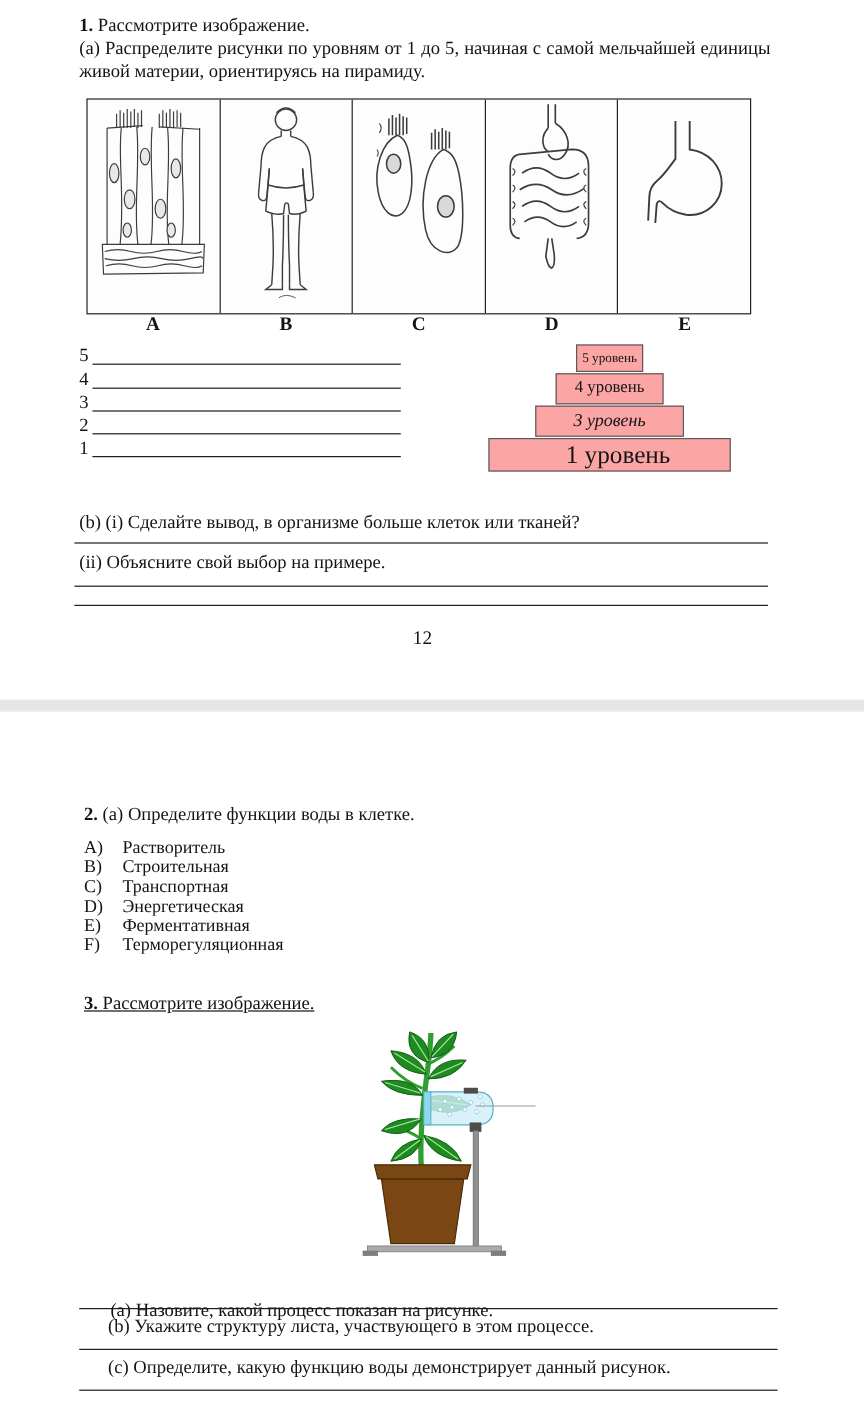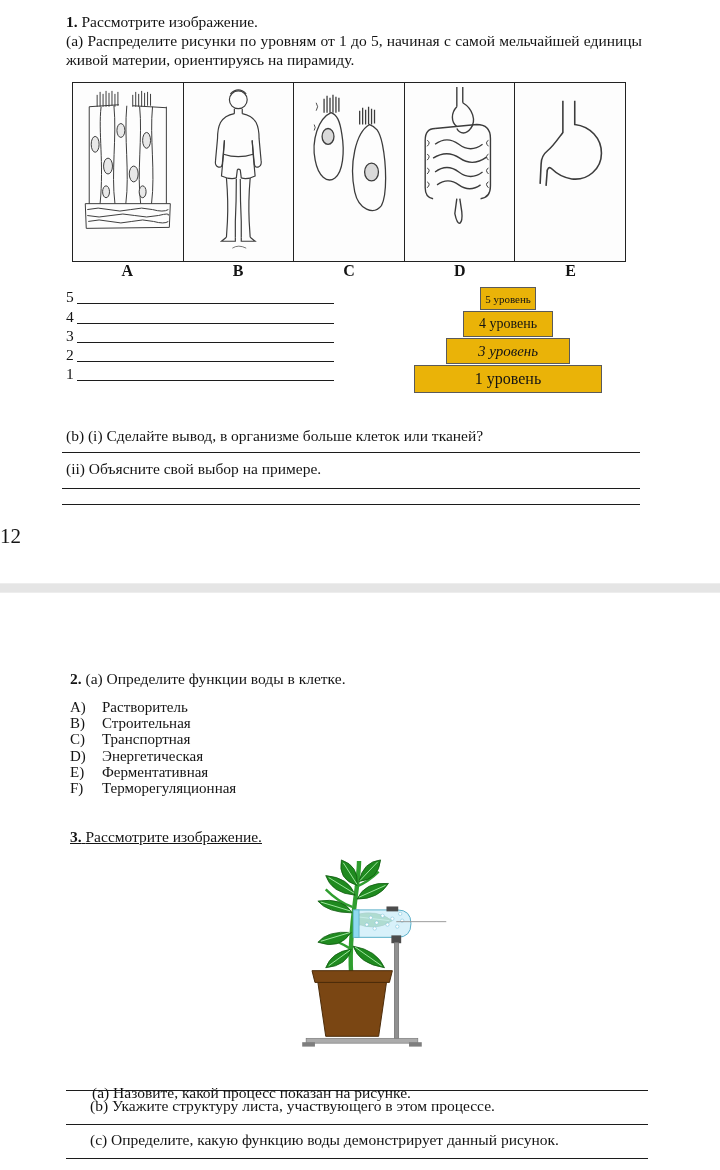--- a/index.html
+++ b/index.html
@@ -23,32 +23,32 @@
   #fig-labels{left:72px;top:262px;width:554px;display:flex;}
   #fig-labels span{flex:1 1 0;text-align:center;font-weight:bold;font-size:16px;}
   
   #answer-slots{left:66px;top:287px;width:268px;}
   .slot-row{display:flex;align-items:flex-end;height:19.3px;}
   .slot-num{font-size:15.5px;width:11px;}
   .slot-line{flex:1;border-bottom:1.4px solid #1c1c1c;height:0;margin-bottom:2px;}
   
   #pyramid{left:402px;top:287px;width:212px;}
   .py-box{margin:0 auto 1px auto;border:1px solid #5a5a5a;text-align:center;
-    display:flex;align-items:center;justify-content:center;background:#eab308;}
+    display:flex;align-items:center;justify-content:center;background:#fca5a5;}
   .py-5{width:54px;height:21px;font-size:11px;}
   .py-4{width:88px;height:24px;font-size:14px;}
   .py-3{width:122px;height:24px;font-size:15px;font-style:italic;}
   .py-2{width:154px;height:24px;font-size:15px;}
-  .py-1{width:186px;height:26px;font-size:16px;}
+  .py-1{width:186px;height:26px;font-size:21px;padding-left:14px;}
   
   #q1-bi{left:66px;top:426px;width:576px;}
   #q1-bii{left:66px;top:459px;width:576px;}
   .wide-line{left:62px;width:578px;}
   
-  #page-num{left:0;top:524px;width:704px;text-align:left;font-size:21px;}
+  #page-num{left:0;top:524px;width:704px;text-align:center;font-size:16px;}
   
   #page-divider{left:0;top:583px;width:720px;height:10px;background:#e5e5e5;
     border-top:1px solid #ededed;border-bottom:1px solid #ededed;box-sizing:border-box;}
   
   #q2-head{left:70px;top:669px;width:500px;}
   #q2-options{left:70px;top:699px;width:400px;}
   .opt-row{display:flex;height:16.2px;font-size:15px;line-height:16px;}
   .opt-letter{width:32px;}
   
   #q3-head{left:70px;top:827px;width:400px;text-decoration:underline;}

